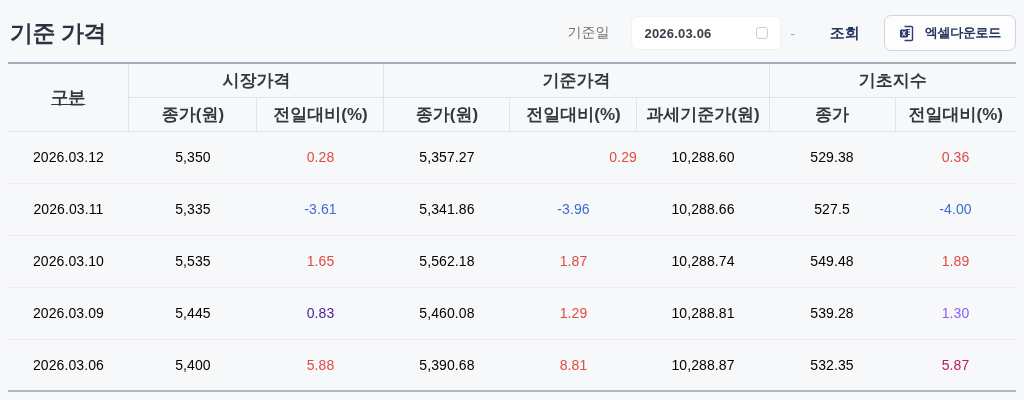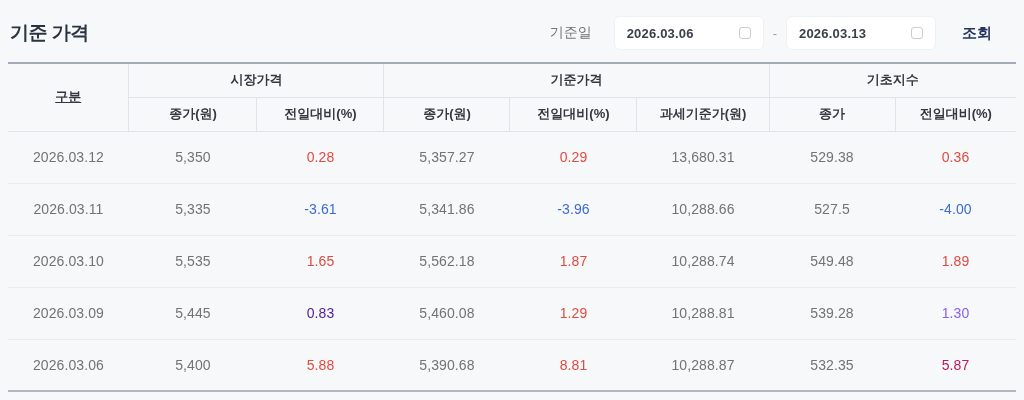--- a/index.html
+++ b/index.html
@@ -11,21 +11,21 @@
   }
   .wrap { width: 1024px; height: 400px; padding: 0 8px; }
 
   
   .topbar {
     height: 62px;
     display: flex; align-items: center; justify-content: space-between;
     padding: 4px 0 0 2px;
   }
   .page-title {
-    font-size: 19px; font-weight: 700; color: #2b3342; letter-spacing: -0.5px;
+    font-size: 23px; font-weight: 700; color: #2b3342; letter-spacing: -0.5px;
   }
   .controls { display: flex; align-items: center; }
   .date-label { font-size: 14px; color: #737373; margin-right: 22px; }
   .date-input {
     width: 150px; height: 34px; background: #ffffff;
     border: 1px solid #f0f1f3; border-radius: 6px;
     display: flex; align-items: center; justify-content: space-between;
     padding: 0 12px; cursor: pointer;
   }
   .date-input .val { font-size: 13px; color: #3a4049; font-weight: 600; letter-spacing: 0.2px; }
@@ -47,29 +47,29 @@
   }
   .excel-btn .lbl { font-size: 13px; font-weight: 700; color: #25355e; letter-spacing: -0.3px; }
 
   
   table {
     width: 1008px; border-collapse: collapse; table-layout: fixed;
     border-top: 2px solid #a3abb8;
     border-bottom: 2px solid #b2b8c1;
   }
   thead th {
-    height: 34px; font-size: 13px; font-weight: 700; color: #33383f;
+    height: 34px; font-size: 17px; font-weight: 700; color: #33383f;
     text-align: center; vertical-align: middle;
     border-bottom: 1px solid #e0e3e7;
     border-left: 1px solid #e0e3e7;
     background: #f7f8f9;
   }
   thead th.no-left { border-left: none; text-decoration: underline; }
   tbody td {
-    height: 52px; font-size: 14px; color: #737373;
+    height: 52px; font-size: 14px; color: #000000;
     text-align: center; vertical-align: middle;
     border-top: 1px solid #ededef;
     letter-spacing: 0.1px;
   }
   tbody tr:first-child td { border-top: none; }
 </style>
 </head>
 <body>
 
 <div class="wrap">
@@ -80,27 +80,34 @@
     <div class="controls">
       <span class="date-label">기준일</span>
 
       <div class="date-input">
         <span class="val">2026.03.06</span>
         <span class="cal-icon"></span>
       </div>
 
       <span class="range-dash">-</span>
 
-      <div class="date-input">
-        <span class="val">2026.03.13</span>
-        <span class="cal-icon"></span>
-      </div>
 
       <button class="search-btn">조회</button>
 
+      <button class="excel-btn">
+        <span style="display:inline-flex;">
+          <svg width="17" height="17" viewBox="0 0 17 17">
+            <path d="M5.5 1.5 h7 a1 1 0 0 1 1 1 v12 a1 1 0 0 1 -1 1 h-7" fill="none" stroke="#2c3e6b" stroke-width="1.4"></path>
+            <path d="M7 4.5 h4 M7 7 h4 M7 9.5 h4" stroke="#2c3e6b" stroke-width="1.1" fill="none"></path>
+            <rect x="1" y="4.5" width="8" height="8" rx="1.3" fill="#2c3e6b"></rect>
+            <text x="5" y="10.8" font-size="6.5" font-weight="bold" fill="#ffffff" text-anchor="middle" font-family="Liberation Sans, sans-serif">X</text>
+          </svg>
+        </span>
+        <span class="lbl">엑셀다운로드</span>
+      </button>
     </div>
   </div>
 
   <table>
     <colgroup>
       <col style="width:12%">
         <col style="width:12.7%">
         <col style="width:12.6%">
         <col style="width:12.5%">
       <col style="width:12.6%">
@@ -124,22 +131,22 @@
         <th>종가</th>
         <th>전일대비(%)</th>
       </tr>
     </thead>
     <tbody>
       <tr>
         <td>2026.03.12</td>
         <td>5,350</td>
         <td class="chg" style="color: rgb(224, 74, 65);">0.28</td>
         <td>5,357.27</td>
-        <td class="chg" style="color: rgb(224, 74, 65);">0.29</td>
-        <td>13,680.31</td>
+        <td class="chg" style="color: rgb(224, 74, 65); text-align: right;">0.29</td>
+        <td>10,288.60</td>
         <td>529.38</td>
         <td class="chg" style="color: rgb(224, 74, 65);">0.36</td>
       </tr>
       <tr>
         <td>2026.03.11</td>
         <td>5,335</td>
         <td class="chg" style="color: rgb(59, 107, 212);">-3.61</td>
         <td>5,341.86</td>
         <td class="chg" style="color: rgb(59, 107, 212);">-3.96</td>
         <td>10,288.66</td>

